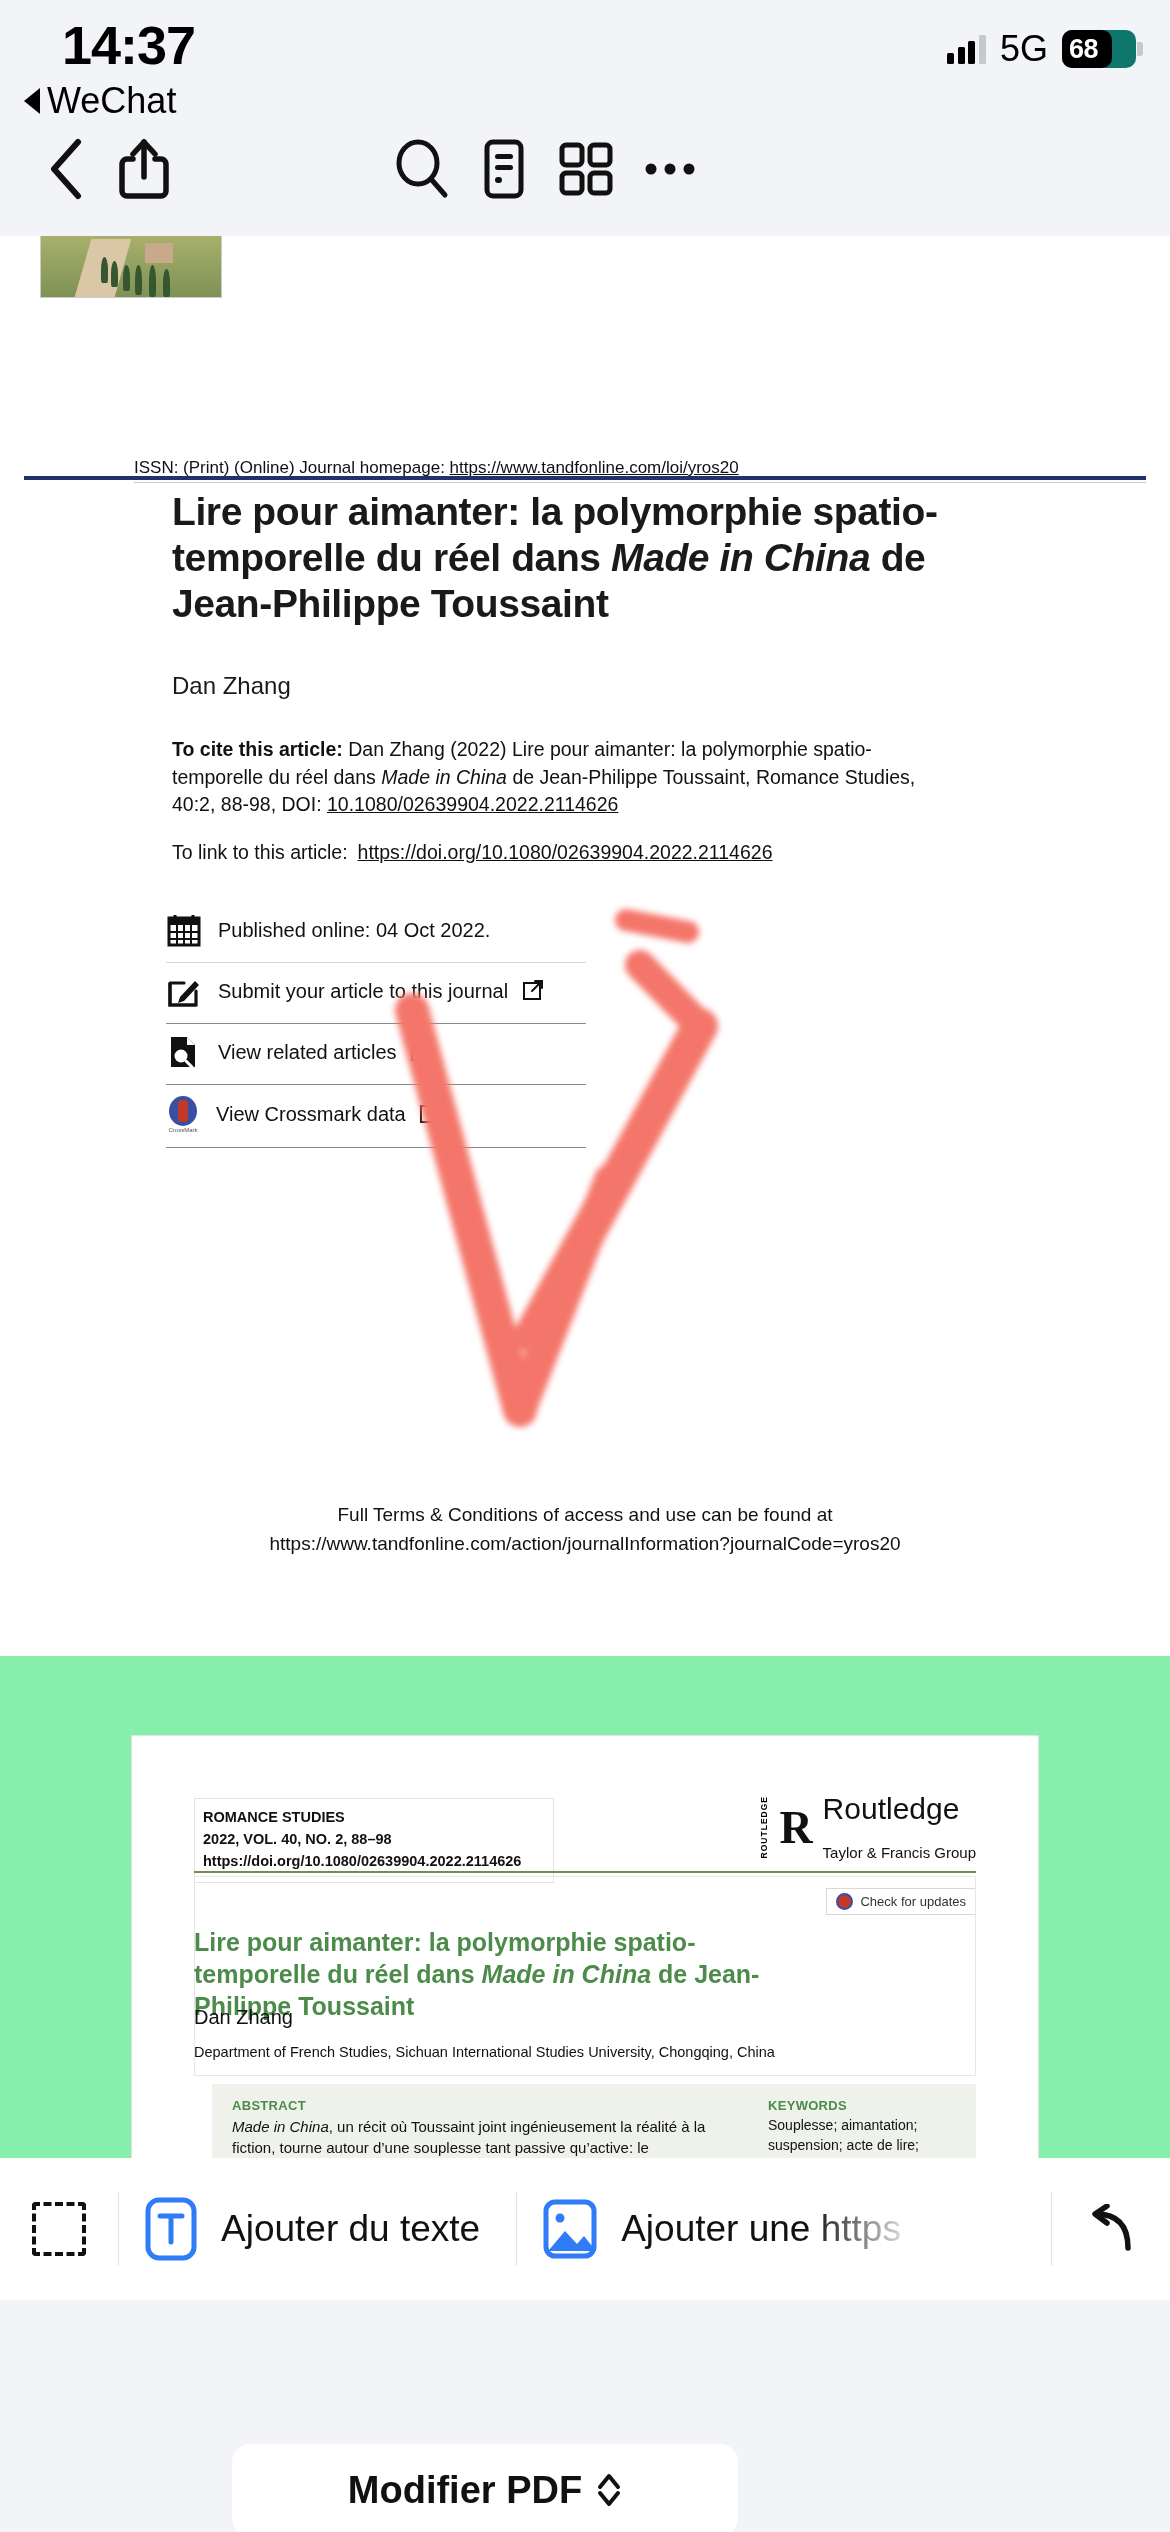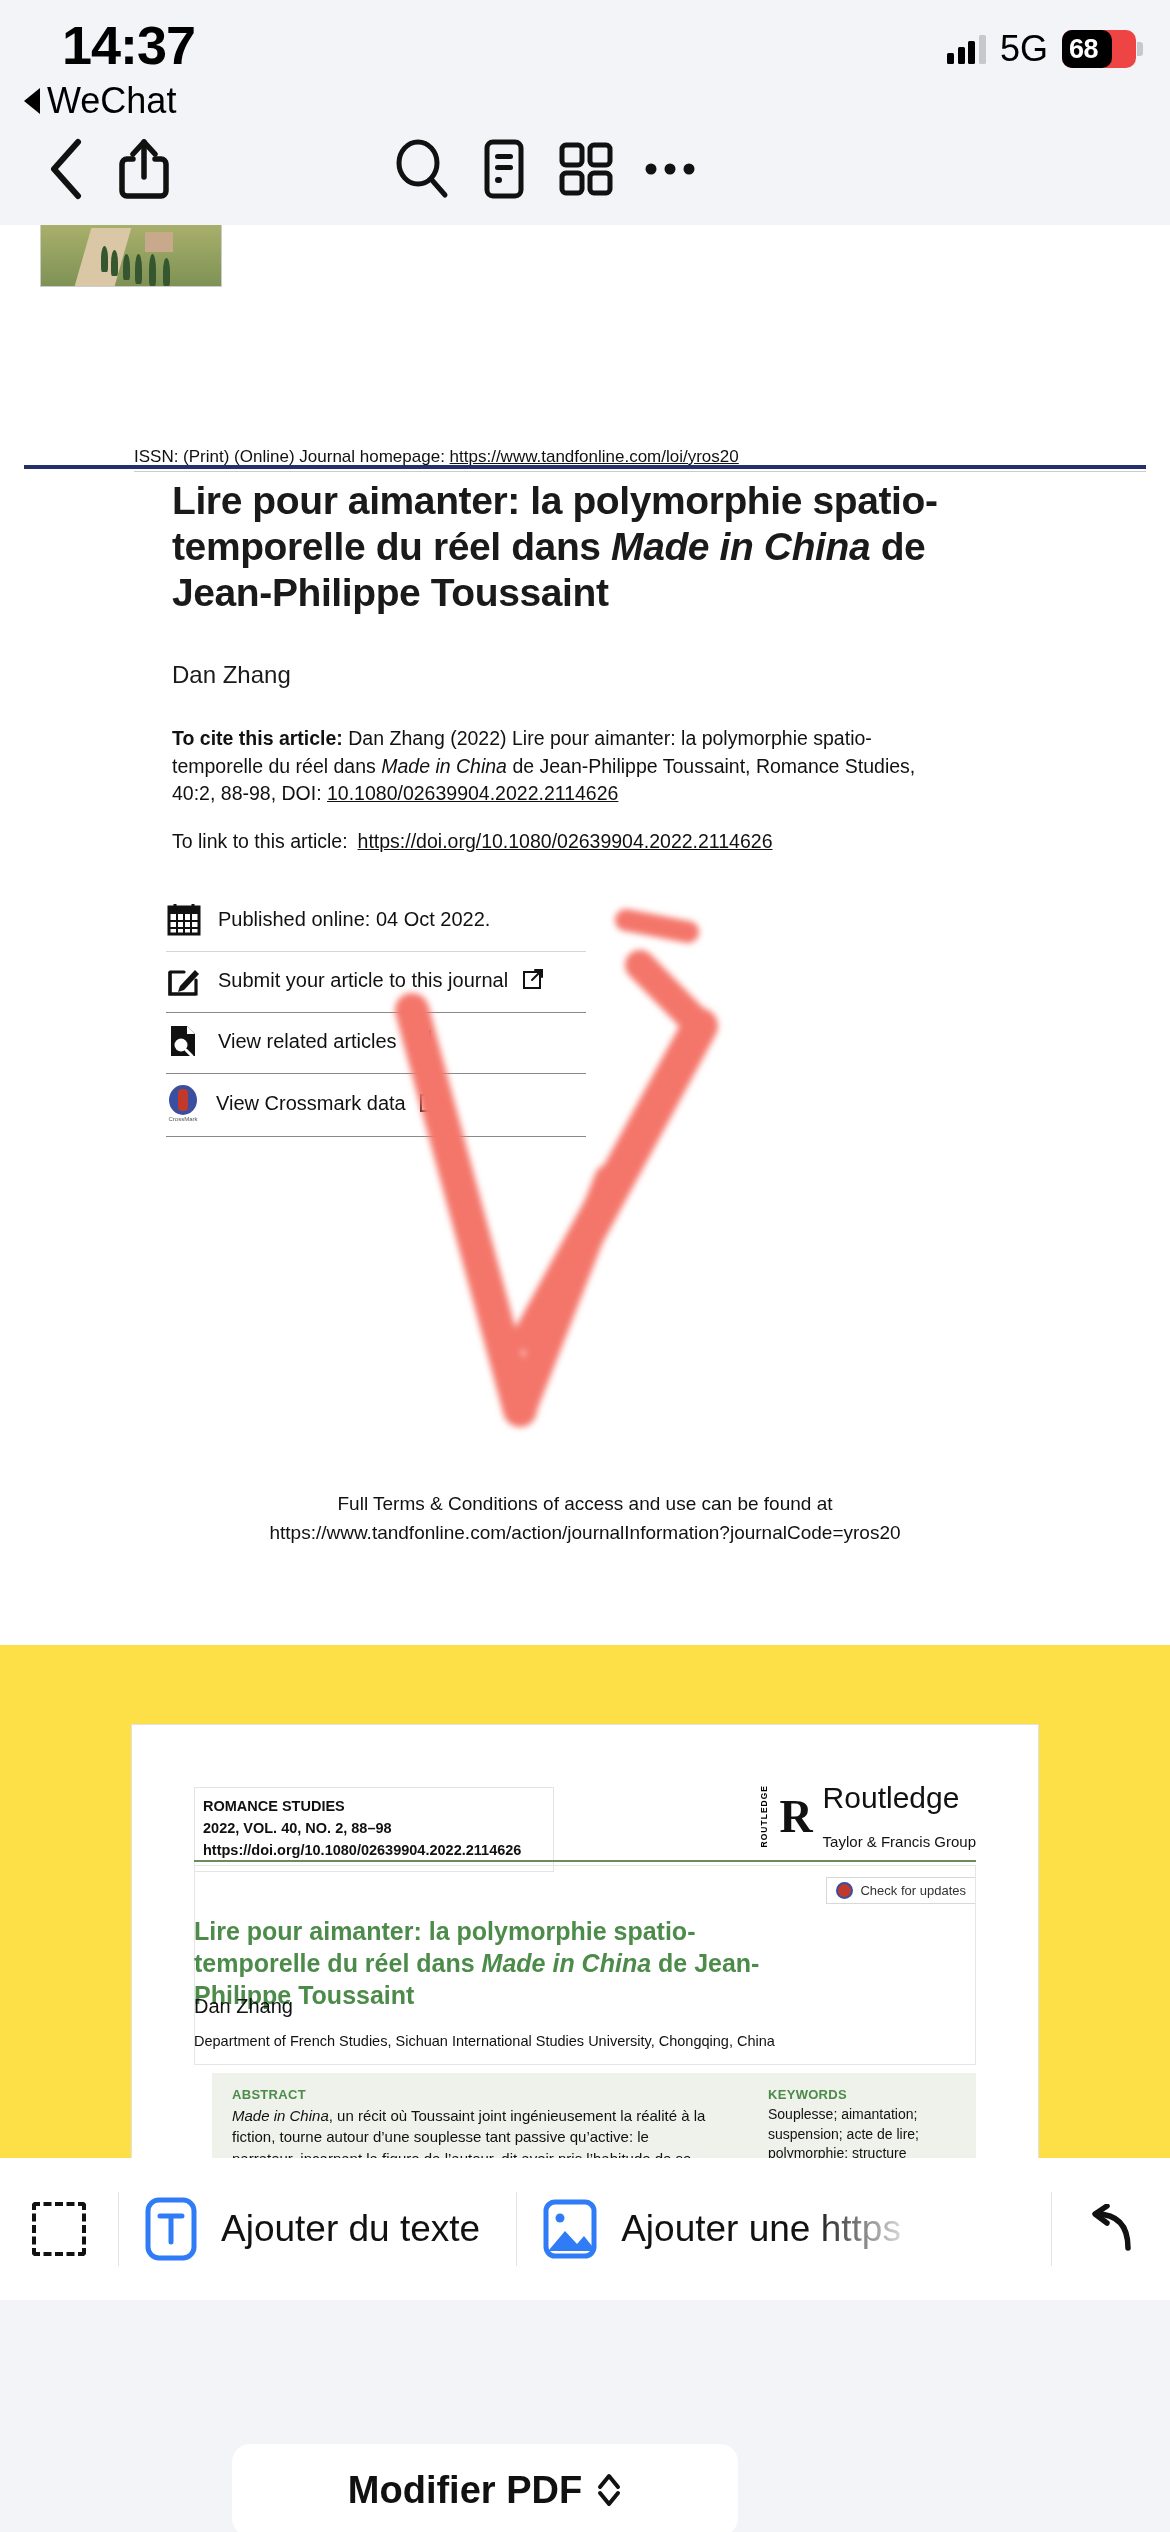--- a/index.html
+++ b/index.html
@@ -34,21 +34,21 @@
     display:flex; align-items:center; gap:14px;
   }
   .bars{ display:flex; align-items:flex-end; gap:3.5px; height:30px;}
   .bars i{ display:block; width:7px; background:#000; border-radius:1.5px;}
   .bars i:nth-child(1){height:11px}
   .bars i:nth-child(2){height:17px}
   .bars i:nth-child(3){height:23px}
   .bars i:nth-child(4){height:29px;background:#C6C8CD}
   .net{ font-size:36px; font-weight:500; color:#000; }
   .batt{
-    position:relative; width:74px;height:38px;border-radius:10px;background:#ef4444;
+    position:relative; width:74px;height:38px;border-radius:10px;background:#0f766e;
     display:flex;align-items:center;
   }
   .batt .fill{
     position:absolute;left:0;top:0;height:38px;width:50px;background:#000;border-radius:10px;
   }
   .batt .num{
     position:relative;z-index:2;color:#fff;font-size:27px;font-weight:700;
     padding-left:7px;letter-spacing:-0.5px;
   }
   .batt .nub{
@@ -62,22 +62,22 @@
     background:#F2F4F7;
   }
   .tb-btn{
     position:absolute; top:0; height:102px; display:flex;align-items:center;justify-content:center;
     width:96px;
   }
   svg{ display:block; }
 
   
   .docarea{
-    position:absolute; top:225px; left:0; width:1170px; height:1938px;
-    background:#fde047; overflow:hidden;
+    position:absolute; top:236px; left:0; width:1170px; height:1938px;
+    background:#86efac; overflow:hidden;
   }
   .page1{
     position:absolute; left:0; top:0; width:1170px; height:1420px;
     background:#FFFFFF;
   }
   
   .cover{
     position:absolute; left:40px; top:-60px; width:182px; height:122px;
     background:linear-gradient(#F6DDBE 0%, #F6DDBE 38%, #BFC3A0 55%, #7E9255 74%, #93A95F 100%);
     border:1px solid #CCC; overflow:hidden;

